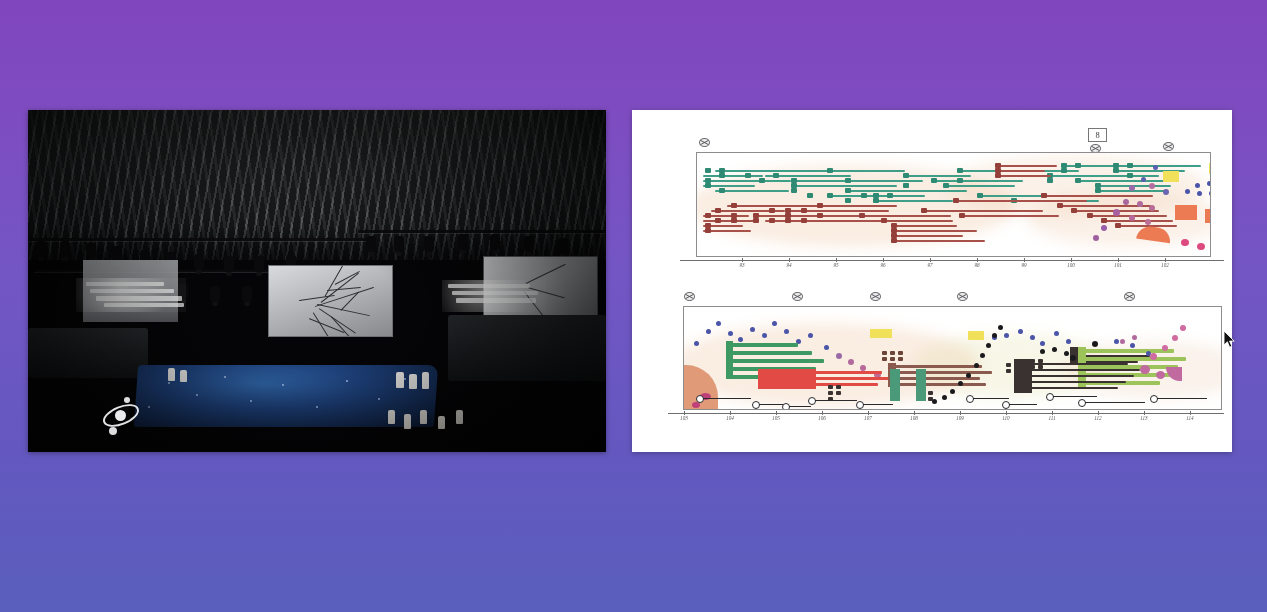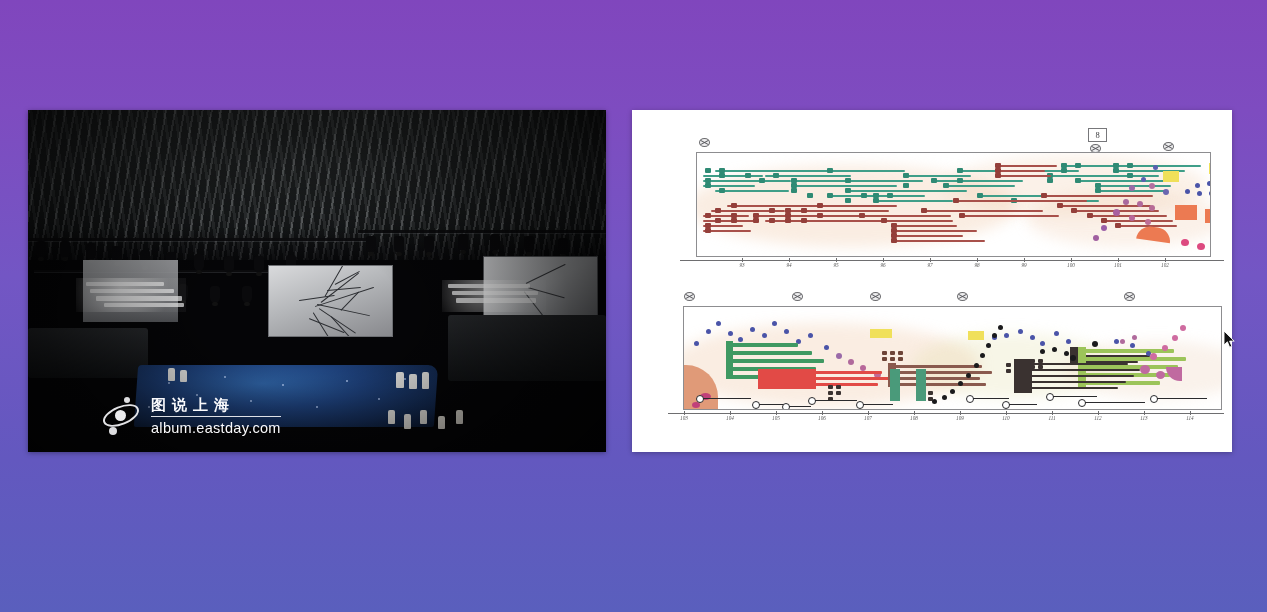--- a/index.html
+++ b/index.html
@@ -250,24 +250,20 @@
   <div class="perf" style="left:428px;top:300px;width:7px;height:14px;"></div>
 
   <div class="darkvig"></div>
 
   <div id="watermark">
     <div class="wm-logo">
       <div class="ring"></div>
         <div class="core"></div>
         <div class="d1"></div>
         <div class="d2"></div>
-    </div>
-    <div class="wm-text">
-      <div class="wm-cn">图说上海</div>
-      <div class="wm-url">album.eastday.com</div>
     </div>
   </div>
 </div>
 
 <div id="card">
 
   <div id="page-num">8</div>
 
   <div class="xmark" style="left:67px;top:28px;">
     <div class="circ"></div>

